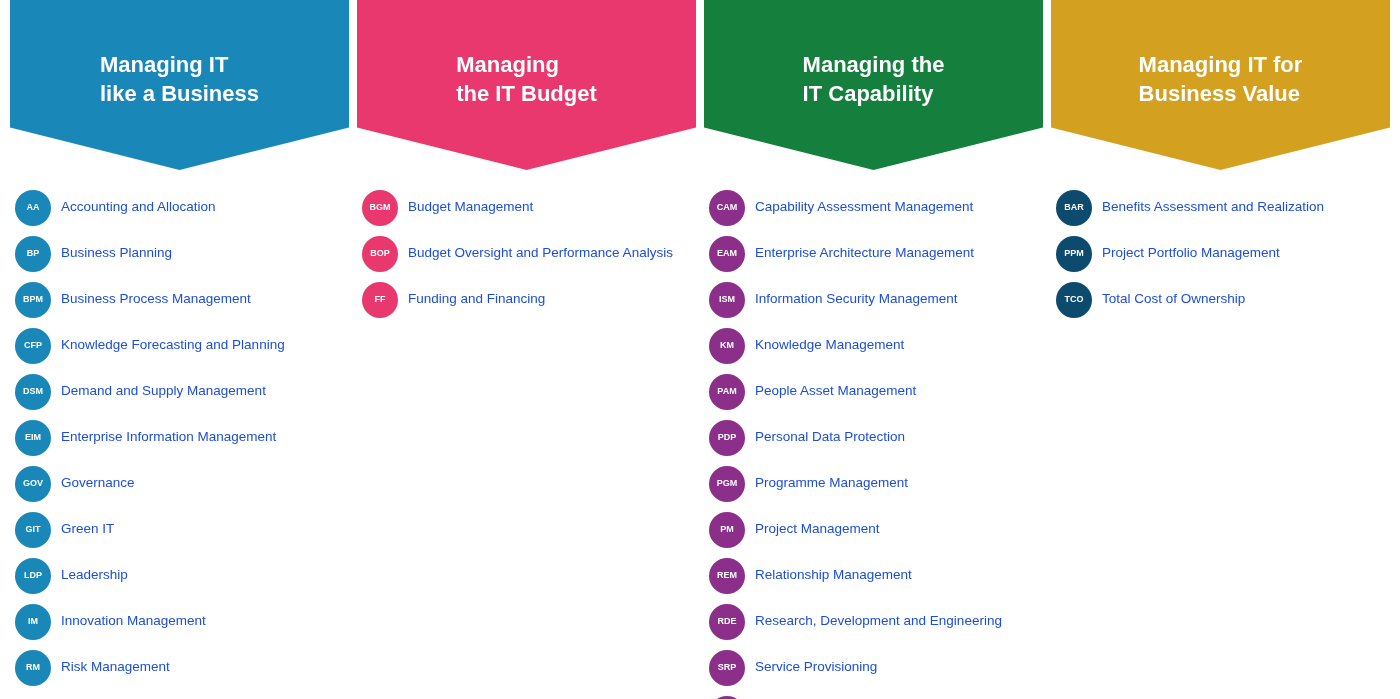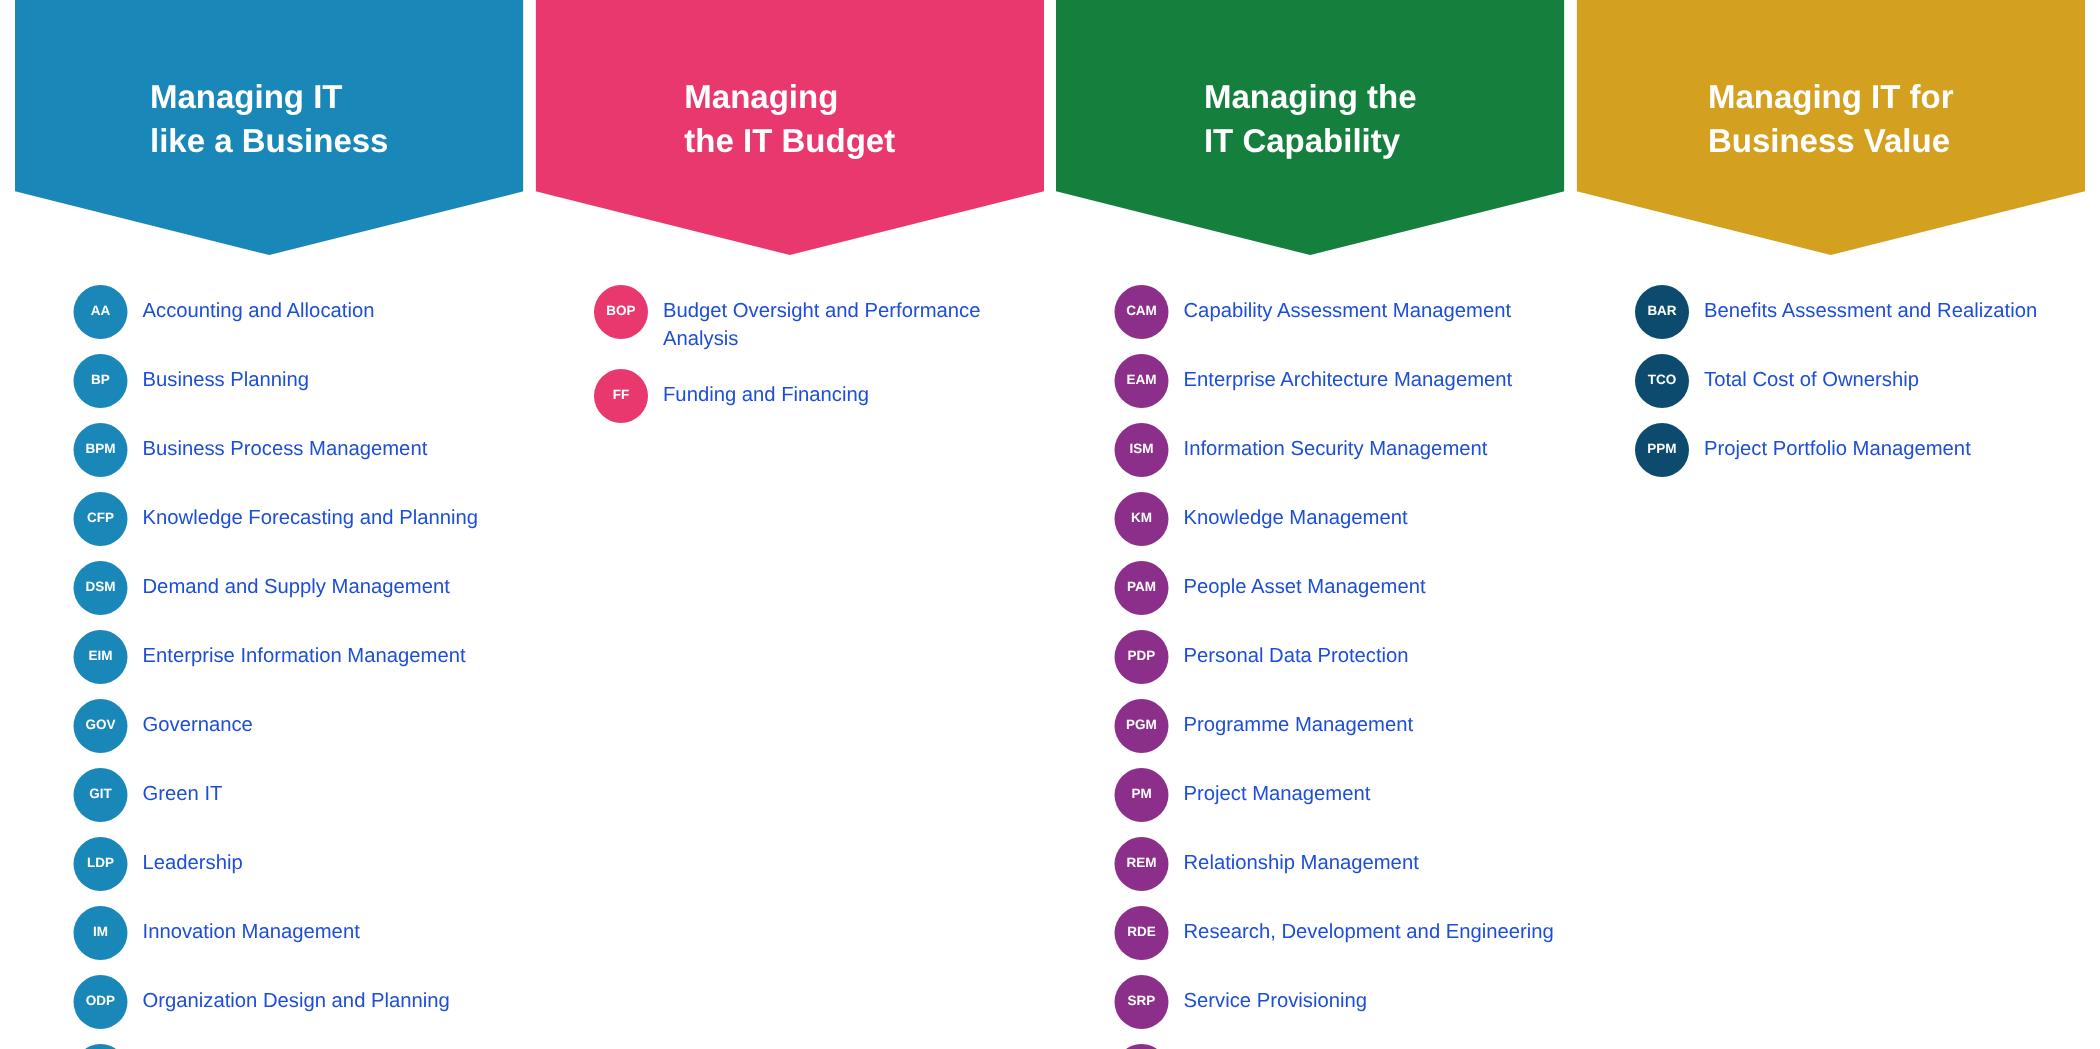--- a/index.html
+++ b/index.html
@@ -74,21 +74,20 @@
       border-radius: 50%;
       min-width: 36px;
       width: 36px;
       height: 36px;
       color: #fff;
       font-size: 9px;
       font-weight: bold;
       text-align: center;
       flex-shrink: 0;
       line-height: 1.1;
-      margin-left: 34px;
     }
 
     .badge-blue { background: #1a87b9; }
     .badge-pink { background: #e8386d; }
     .badge-purple { background: #8b2f8b; }
     .badge-gold { background: #0c4a6e; }
 
     .item-label {
       font-size: 13.5px;
       color: #1d4ed8;
@@ -144,30 +143,30 @@
         </div>
         <div class="item-row">
           <div class="badge badge-blue">LDP</div>
           <div class="item-label">Leadership</div>
         </div>
         <div class="item-row">
           <div class="badge badge-blue">IM</div>
           <div class="item-label">Innovation Management</div>
         </div>
         <div class="item-row">
-          <div class="badge badge-blue">ODP</div>
-          <div class="item-label">Organization Design and Planning</div>
-        </div>
-        <div class="item-row">
           <div class="badge badge-blue">RM</div>
           <div class="item-label">Risk Management</div>
         </div>
       </div>
       <div class="column">
         <div class="item-row">
+          <div class="badge badge-pink">BGM</div>
+          <div class="item-label">Budget Management</div>
+        </div>
+        <div class="item-row">
           <div class="badge badge-pink">BOP</div>
           <div class="item-label">Budget Oversight and Performance Analysis</div>
         </div>
         <div class="item-row">
           <div class="badge badge-pink">FF</div>
           <div class="item-label">Funding and Financing</div>
         </div>
       </div>
       <div class="column">
         <div class="item-row">
@@ -218,23 +217,23 @@
           <div class="badge badge-purple">SD</div>
           <div class="item-label">Solutions Delivery</div>
         </div>
       </div>
       <div class="column">
         <div class="item-row">
           <div class="badge badge-gold">BAR</div>
           <div class="item-label">Benefits Assessment and Realization</div>
         </div>
         <div class="item-row">
+          <div class="badge badge-gold">PPM</div>
+          <div class="item-label">Project Portfolio Management</div>
+        </div>
+        <div class="item-row">
           <div class="badge badge-gold">TCO</div>
           <div class="item-label">Total Cost of Ownership</div>
         </div>
-        <div class="item-row">
-          <div class="badge badge-gold">PPM</div>
-          <div class="item-label">Project Portfolio Management</div>
-        </div>
       </div>
     </div>
 
 </div>
 
 </body></html>

